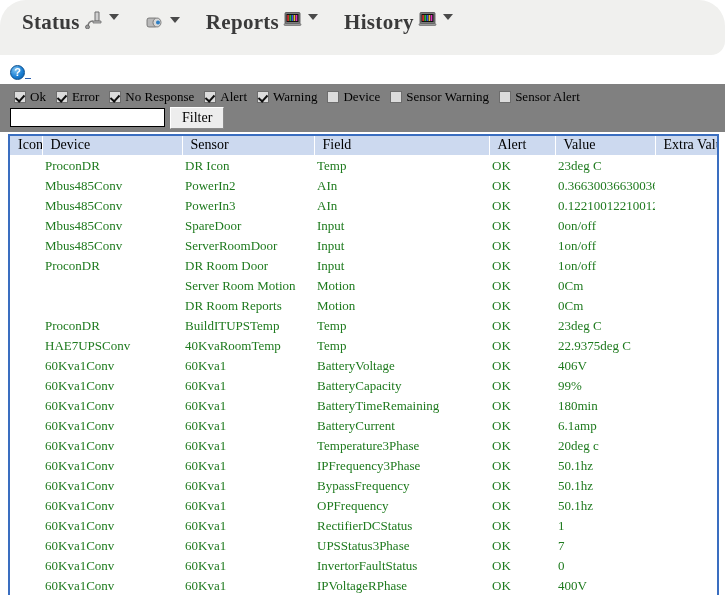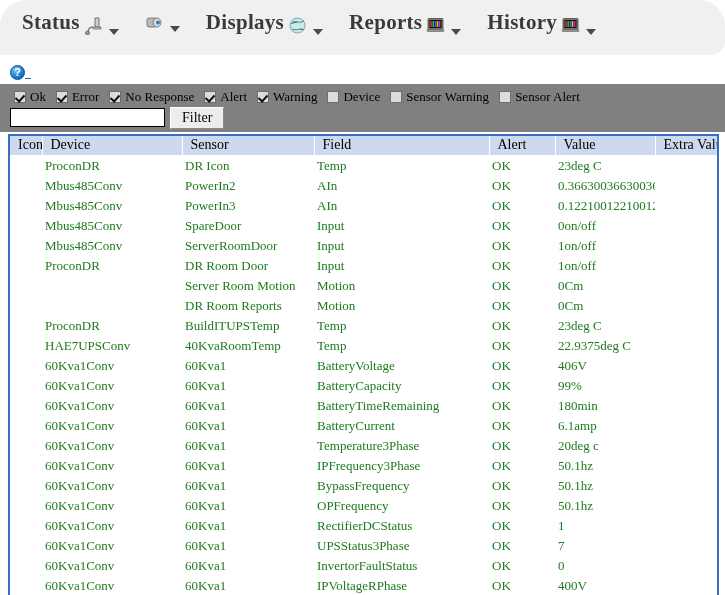--- a/index.html
+++ b/index.html
@@ -28,21 +28,21 @@
   }
   .menubar-inner {
     display: flex;
     align-items: center;
     height: 45px;
     padding-left: 22px;
     gap: 26px;
   }
   .menu-item {
     display: flex;
-    align-items: flex-end;
+    align-items: flex-start;
     gap: 4px;
     cursor: default;
     white-space: nowrap;
   }
   .menu-label {
     font-family: "Liberation Serif", "DejaVu Serif", serif;
     font-size: 21px;
     font-weight: bold;
     color: #3a3a3a;
     letter-spacing: 0.3px;
@@ -246,29 +246,20 @@
             <path d="M4 17 q0 -6 5 -6" fill="none" stroke="#777" stroke-width="1.4"></path>
             <circle cx="3.5" cy="17" r="2" fill="#9a9a9a" stroke="#5f5f5f" stroke-width="0.8"></circle>
           </svg></span>
         <span class="caret"></span>
       </div>
       <div class="menu-item">
         <span class="menu-icon"><svg width="19" height="19" viewBox="0 0 19 19">
             <rect x="2" y="5" width="10" height="9" rx="2" fill="#b9b9b9" stroke="#666" stroke-width="0.8"></rect>
             <ellipse cx="12" cy="9.5" rx="4" ry="4.5" fill="#d8d8d8" stroke="#666" stroke-width="0.8"></ellipse>
             <circle cx="13" cy="9.5" r="2" fill="#2e7fc4"></circle>
-          </svg></span>
-        <span class="caret"></span>
-      </div>
-      <div class="menu-item">
-        <span class="menu-label">Displays</span>
-        <span class="menu-icon"><svg width="19" height="19" viewBox="0 0 19 19">
-            <circle cx="9.5" cy="9.5" r="7.5" fill="#cfe6f7" stroke="#5f8fb8" stroke-width="0.8"></circle>
-            <path d="M3 8 q3 -4 7 -2 q3 1 6 -1" fill="#3ea33e" stroke="#2a7a2a" stroke-width="0.6"></path>
-            <path d="M4 13 q4 2 8 0 q2 -1 4 1" fill="#3ea33e" stroke="#2a7a2a" stroke-width="0.6"></path>
           </svg></span>
         <span class="caret"></span>
       </div>
       <div class="menu-item">
         <span class="menu-label">Reports</span>
         <span class="menu-icon"><svg width="19" height="19" viewBox="0 0 19 19">
             <rect x="2" y="2.5" width="15" height="11" rx="1" fill="#7a7a7a" stroke="#4a4a4a" stroke-width="0.8"></rect>
             <rect x="3.5" y="4" width="12" height="8" fill="#111"></rect>
             <rect x="4.3" y="5" width="1.6" height="6" fill="#e03030"></rect>
             <rect x="6.4" y="5" width="1.6" height="6" fill="#30b030"></rect>

